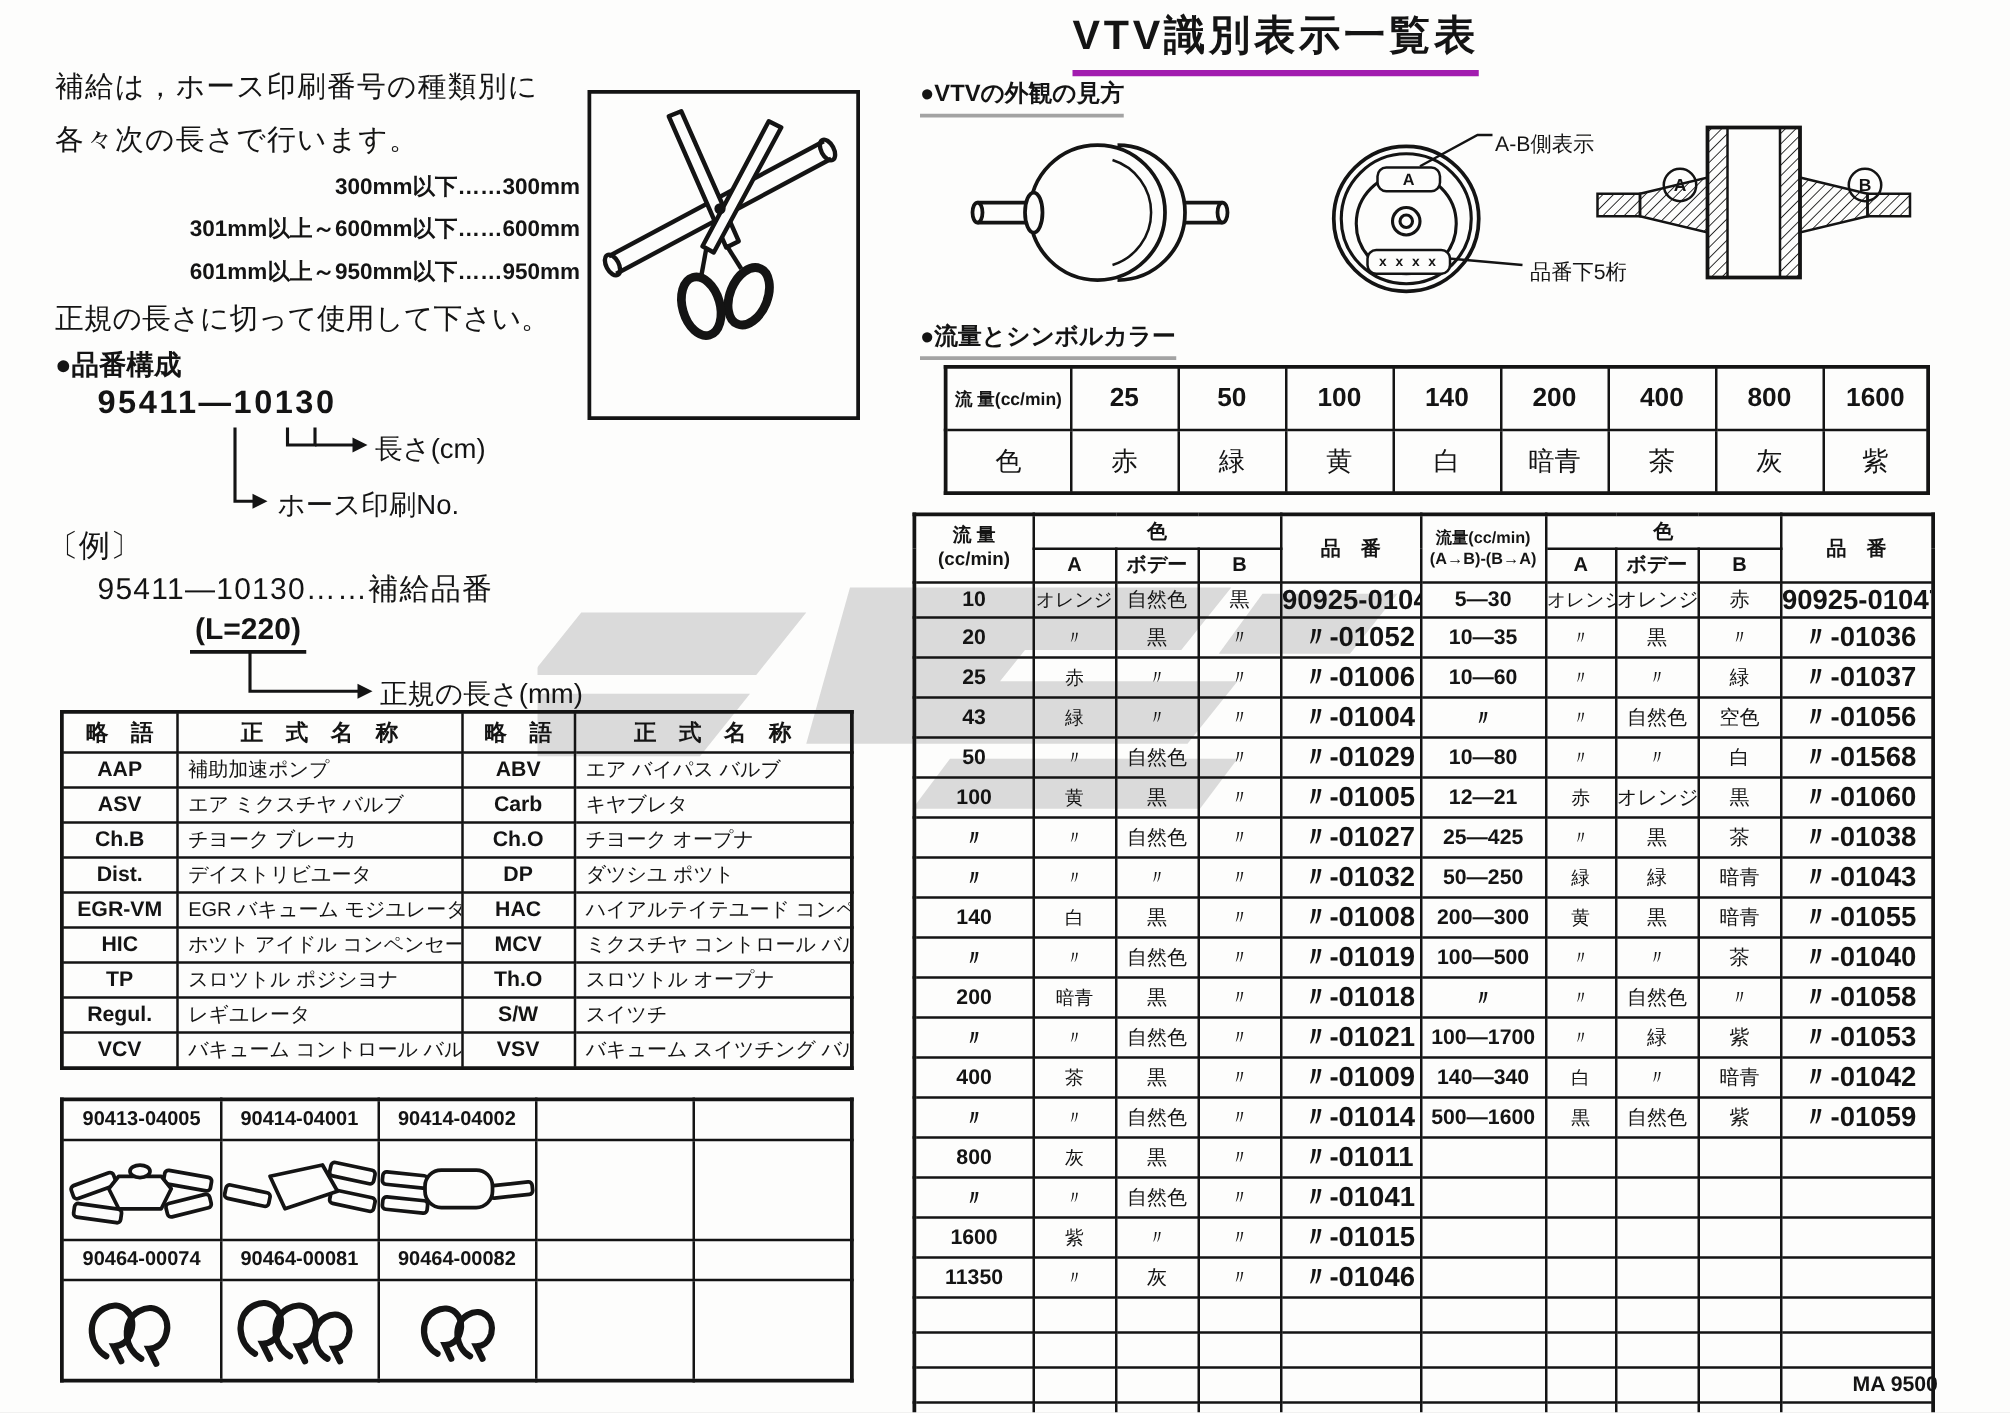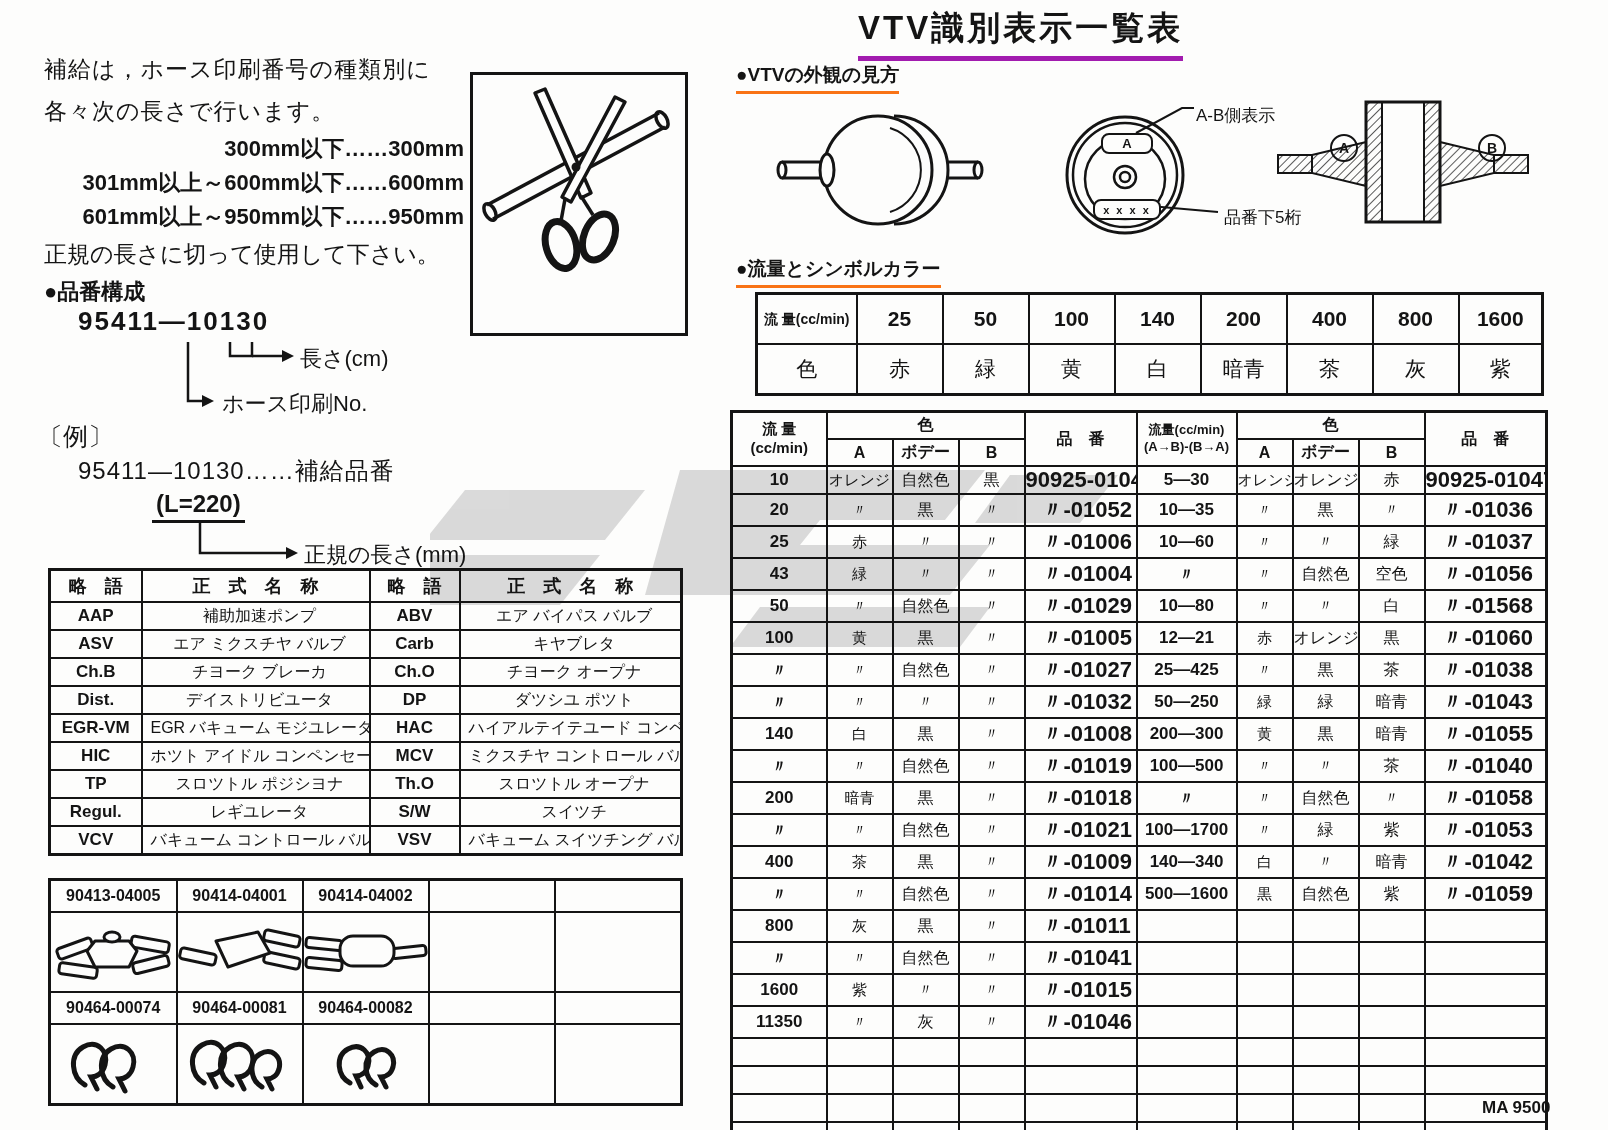--- a/index.html
+++ b/index.html
@@ -3,50 +3,50 @@
 <meta charset="utf-8">
 <style>
   html,body{margin:0;padding:0;background:#e8e8e8}
   .page{position:relative;width:1608px;height:1130px;background:#fdfdfc;color:#141414;
         font-family:"Liberation Sans",sans-serif;overflow:hidden}
   .page > *{position:absolute;z-index:1}
   .watermark{z-index:0}
   
   .intro-block{left:44px;top:48px;width:420px}
   .intro-line{font-size:23px;line-height:42px;letter-spacing:1px;white-space:nowrap}
-  .rule-line{font-size:22px;line-height:34px;text-align:right;white-space:nowrap;font-weight:600}
+  .rule-line{font-size:18px;line-height:34px;text-align:right;white-space:nowrap;font-weight:600}
   .cut-note{font-size:23px;line-height:40px;white-space:nowrap}
   .pn-heading{font-size:22px;font-weight:bold;line-height:36px}
   .scissors-box{left:470px;top:72px;width:212px;height:258px;border:3px solid #141414}
   .pn-number{left:78px;top:306px;font-size:26px;font-weight:bold;letter-spacing:2px;white-space:nowrap}
   .diag-label{font-size:22px;white-space:nowrap}
   .lbl-length{left:300px;top:344px}
   .lbl-print{left:222px;top:389px}
   .example-heading{left:38px;top:420px;font-size:25px}
   .example-line{left:78px;top:455px;font-size:24px;letter-spacing:1px;white-space:nowrap}
   .example-length{left:152px;top:490px;font-size:24px;font-weight:bold;border-bottom:3px solid #141414;padding:0 4px 2px 4px}
   .lbl-proper{left:304px;top:540px}
   
   table{border-collapse:collapse;table-layout:fixed}
   td,th{border:2px solid #141414;text-align:center;padding:0;overflow:hidden;white-space:nowrap}
   
   .abbr-table{left:48px;top:568px;width:632px;border:3px solid #141414}
   .abbr-table th{height:30px;font-size:18px;font-weight:600}
   .abbr-table td{height:26px;font-size:16px}
   .abbr-table td:nth-child(1),.abbr-table td:nth-child(3){font-weight:bold;font-size:17px}
-  .abbr-table td:nth-child(2),.abbr-table td:nth-child(4){text-align:center;padding-left:8px}
+  .abbr-table td:nth-child(2),.abbr-table td:nth-child(4){text-align:left;padding-left:8px}
   
   .parts-grid{left:48px;top:878px;width:632px;border:3px solid #141414}
   .parts-grid td{font-size:16px;font-weight:bold}
   .parts-grid tr.num-row td{height:30px}
   .parts-grid tr.img-row td{height:78px}
   
   .main-title{left:858px;top:6px;font-size:33px;font-weight:600;letter-spacing:3px;
               border-bottom:5px solid #a21caf;padding-bottom:5px;white-space:nowrap}
-  .section-heading{font-size:19px;font-weight:bold;border-bottom:3px solid #f97316;
+  .section-heading{font-size:19px;font-weight:bold;border-bottom:3px solid #a3a3a3;
                    padding-bottom:3px;white-space:nowrap}
   .appearance-heading{left:736px;top:62px}
   .color-heading{left:736px;top:256px}
   .diagram-layer{left:730px;top:88px}
   .front-box{border:2px solid #141414;border-radius:8px;display:flex;align-items:center;
              justify-content:center;font-weight:bold;background:#fdfdfc}
   .front-a{left:1101px;top:133px;width:48px;height:17px;font-size:13px}
   .front-x{left:1093px;top:199px;width:64px;height:17px;font-size:11px;letter-spacing:2px}
   .circ{width:24px;height:24px;border:2px solid #141414;border-radius:50%;display:flex;
         align-items:center;justify-content:center;font-size:14px;font-weight:bold}

